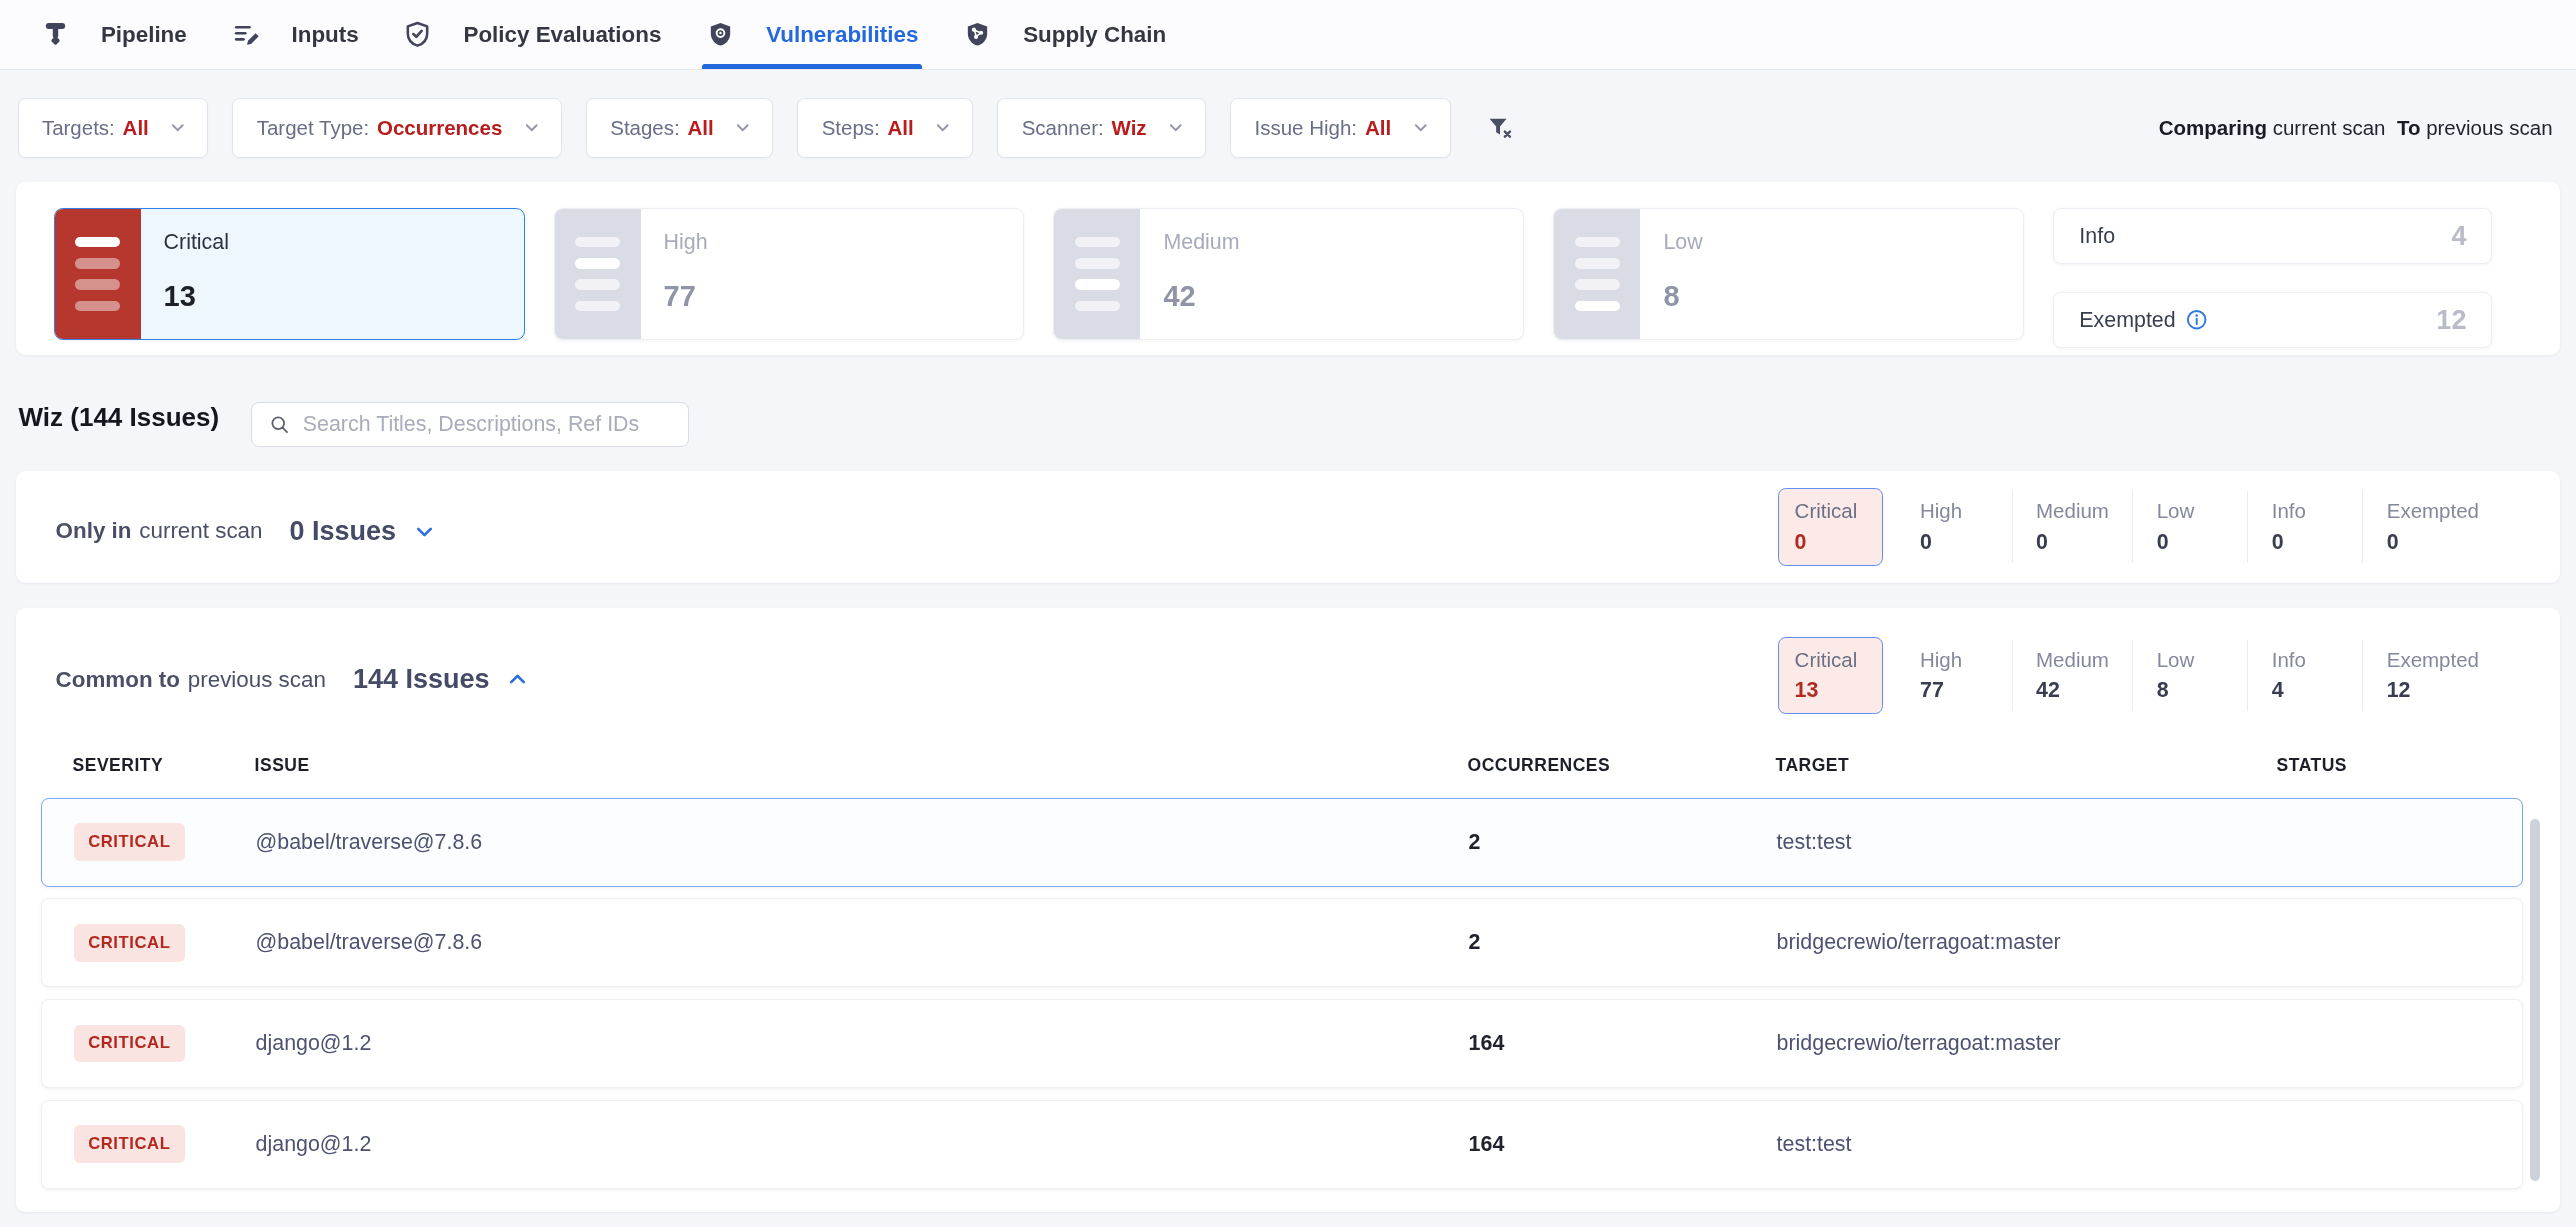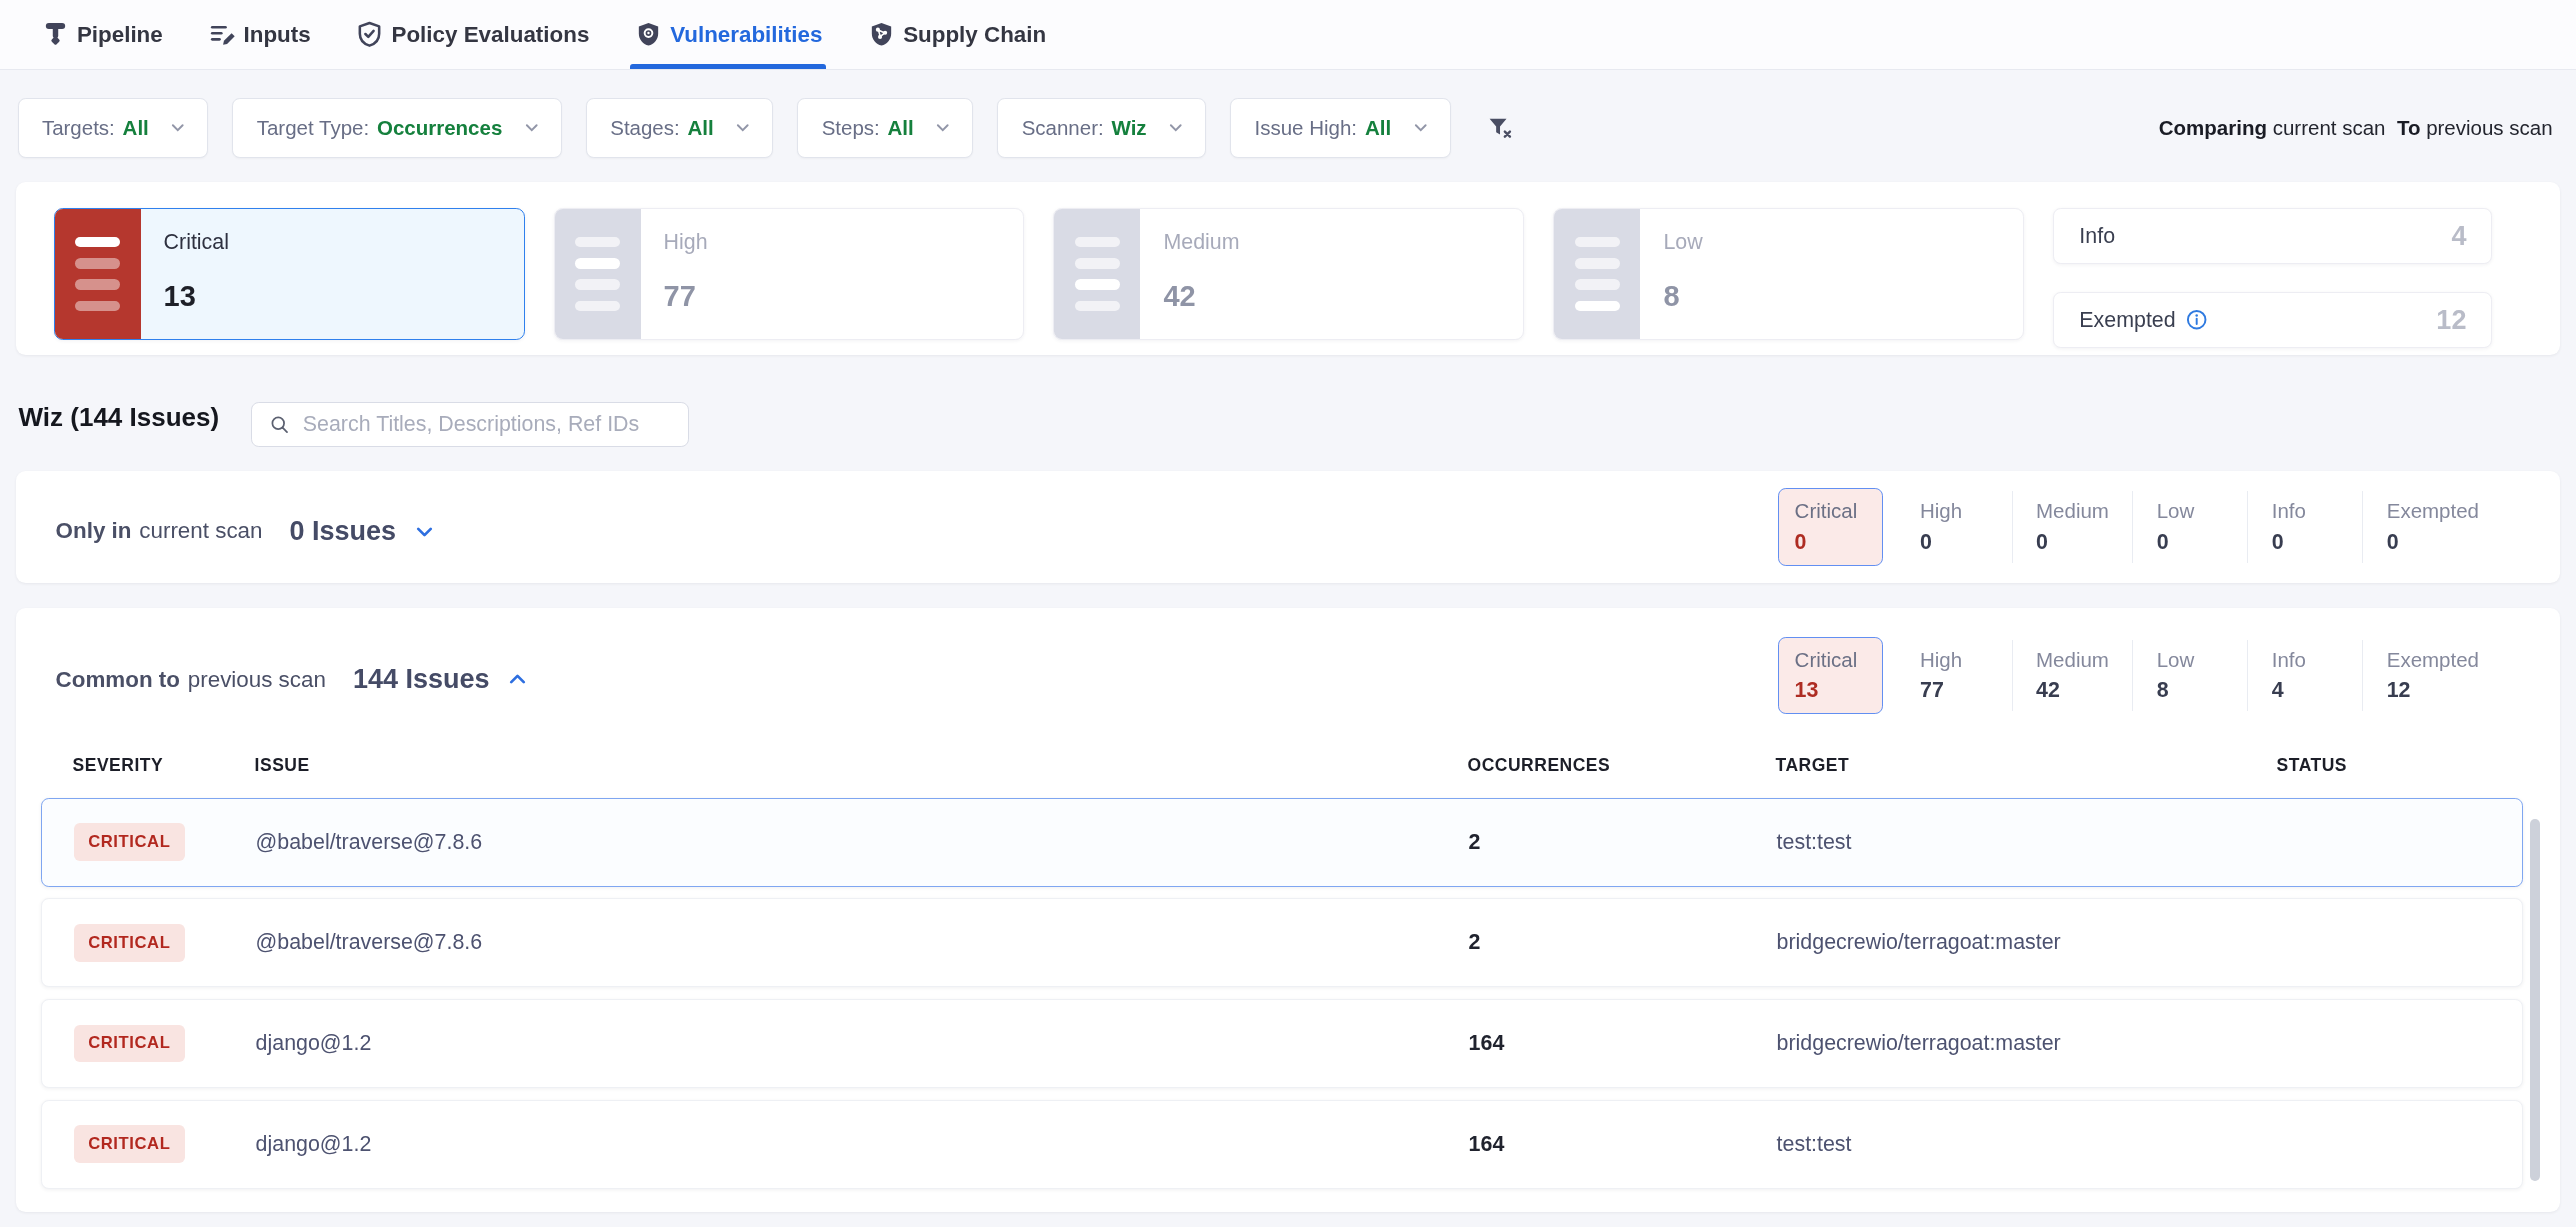--- a/index.html
+++ b/index.html
@@ -12,39 +12,39 @@
     -webkit-font-smoothing:antialiased;
   }
   svg { display:block; }
 
   
   .topnav {
     height:70px; background:#fcfcfe; border-bottom:1px solid #e7e9f0;
     display:flex; align-items:stretch; padding-left:37px; gap:37px;
   }
   .tab {
-    display:flex; align-items:center; gap:7px; position:relative;
+    display:flex; align-items:center; gap:31px; position:relative;
     font-size:22.4px; font-weight:700; color:#343642; cursor:pointer; padding:0 3.9px;
   }
   .tab .ticon { width:29px; height:29px; }
   .tab.active { color:#2368dd; }
   .tab.active::after {
     content:""; position:absolute; left:0; right:0; bottom:0; height:4.9px;
     background:#2368dd; border-radius:2.9px 2.9px 0 0;
   }
 
   
   .filterbar { display:flex; align-items:center; margin:28px 23.4px 0 17.5px; }
   .filterbtn {
     height:60px; background:#fff; border:1px solid #e1e4ec; border-radius:7.8px;
     display:flex; align-items:center; padding:0 19.5px 0 23.4px; margin-right:24px;
     font-size:20.5px; cursor:pointer; box-shadow:0 1px 1.9px rgba(40,41,61,.04);
   }
   .filterbtn .flabel { color:#686e86; margin-right:7.8px; }
-  .filterbtn .fvalue { color:#15803d; font-weight:700; }
+  .filterbtn .fvalue { color:#b91c1c; font-weight:700; }
   .filterbtn .chev { margin-left:19.5px; }
   .funnelbtn { background:none; border:none; cursor:pointer; margin-left:5.8px; padding:5.8px; }
   .comparing { margin-left:auto; font-size:20.5px; color:#1a1c25; white-space:nowrap; }
   .comparing b { font-weight:700; }
   .comparing .plain { font-weight:400; color:#23252e; }
 
   
   .panel {
     background:#fff; border-radius:9.7px; margin:0 15.6px;
     box-shadow:0 1px 2.9px rgba(40,41,61,.07);

